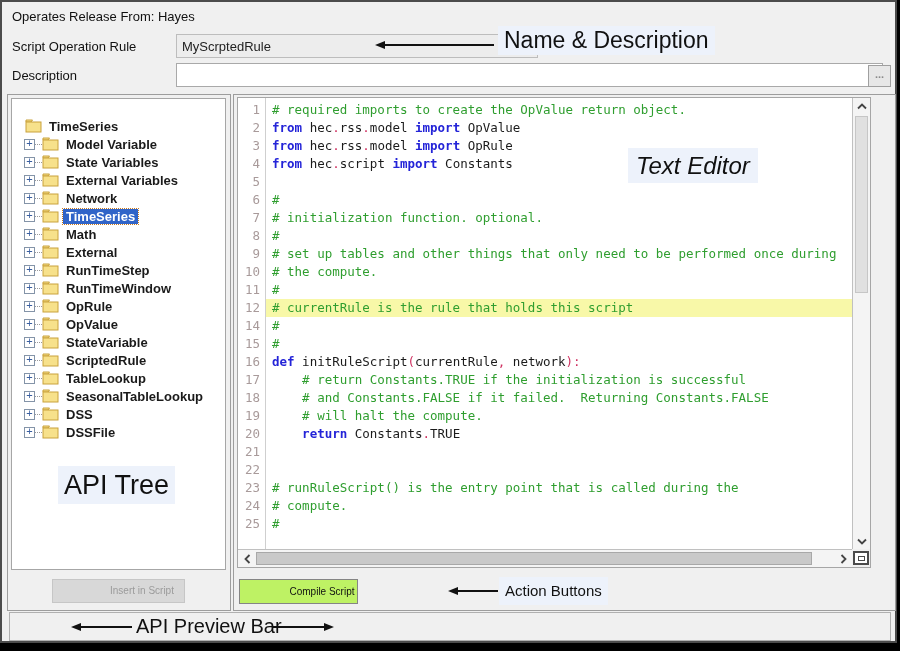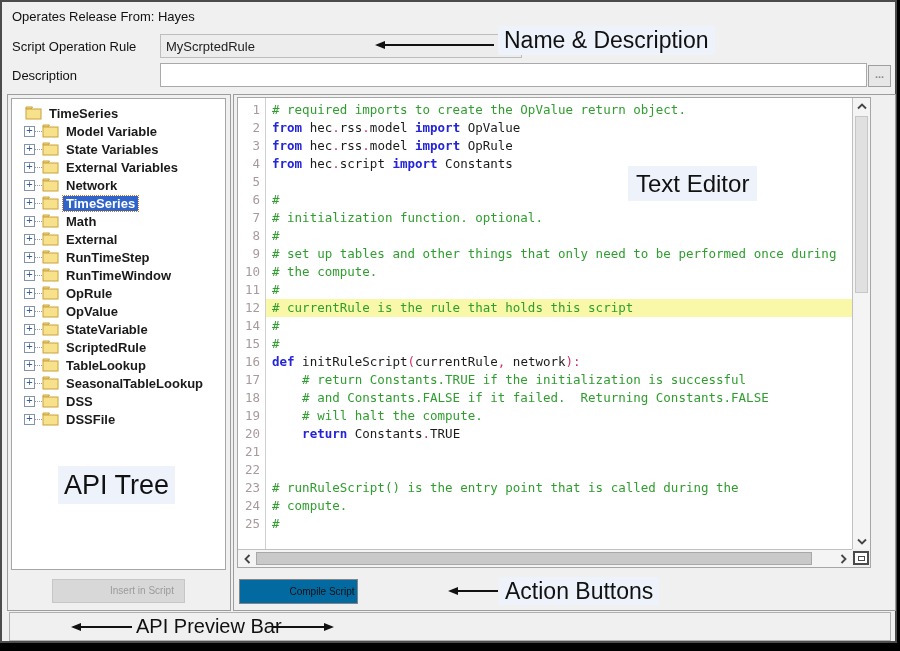--- a/index.html
+++ b/index.html
@@ -4,21 +4,21 @@
 <style>
   html,body{margin:0;padding:0;}
   body{width:900px;height:651px;background:#000;position:relative;overflow:hidden;
        font-family:"Liberation Sans",sans-serif;}
   #win{position:absolute;left:0;top:0;width:893px;height:639px;background:#f0f0f0;
        border:2px solid #4c4c4c;}
   .abs{position:absolute;}
   .lbl{font-size:13px;color:#111;}
   
   .field{background:#ffffff;border:1px solid #a9a9a9;font-size:13px;color:#222;
-         padding:0 5px;box-sizing:border-box;font-family:"Liberation Sans",sans-serif;}
+         padding:0 5px;box-sizing:border-box;font-family:"Liberation Sans",sans-serif;margin-left:16px;}
   #rule-input{background:#ededed;border:1px solid #bdbdbd;}
   #ellipsis-btn{background:#e7e7e7;border:1px solid #9f9f9f;color:#8a8a8a;font-size:11px;
         font-weight:bold;text-align:center;line-height:16px;cursor:default;}
   
   .ann{background:var(--ann-bg,#edf2fb);color:#111;white-space:nowrap;
        font-family:"Liberation Sans",sans-serif;}
   .ann.nobg{background:transparent;}
   
   .aline{position:absolute;height:2px;background:#111;}
   .ahead-l{position:absolute;width:0;height:0;border-top:4px solid transparent;
@@ -35,21 +35,21 @@
   .exp{width:9px;height:9px;border:1px solid #8494a8;background:#fff;color:#3a5fa0;
        font-size:11px;line-height:7px;text-align:center;flex:0 0 auto;font-weight:400;}
   .dots{width:7px;border-top:1px dotted #9a9a9a;flex:0 0 auto;}
   .fold{width:17px;height:14px;flex:0 0 auto;margin-right:4px;display:inline-block;}
   .trow.root .fold{margin-left:0;}
   .tlabel{padding:0 3px;white-space:nowrap;}
   .tlabel.sel{background:var(--sel,#3064c8);color:#fff;outline:1px dotted #c87a20;}
   
   .btn{font-size:10px;text-align:center;box-sizing:border-box;cursor:default;padding-left:47px;}
   #insert-btn{background:#d8d8d8;color:#9b9b9b;border:1px solid #c6c6c6;line-height:22px;}
-  #compile-btn{background:#0369a1;color:#111;border:1px solid #858585;line-height:23px;}
+  #compile-btn{background:#bef264;color:#111;border:1px solid #858585;line-height:23px;}
   
   #editor-box{background:#fff;border:1px solid #a6a6a6;}
   #code-area{position:absolute;left:0;top:0;right:18px;bottom:18px;overflow:hidden;
              padding-top:3px;background:#fff;}
   #code-area::before{content:"";position:absolute;left:27px;top:0;bottom:0;
              border-left:1px solid #cfcfcf;}
   .cl{display:flex;height:18px;font-family:"DejaVu Sans Mono",monospace;font-size:12.5px;
       line-height:18px;}
   .ln{width:22px;padding-right:5px;text-align:right;color:var(--gutter,#a89a9a);flex:0 0 auto;}
   .ct{flex:1;padding-left:7px;white-space:pre;overflow:hidden;}
@@ -91,21 +91,21 @@
   <input class="abs field" style="left: 158px; top: 61px; width: 707px; height: 24px;" value="">
   <div id="ellipsis-btn" class="abs" style="left:866px;top:63px;width:21px;height:20px;">...</div>
 
   <div class="abs ann" style="left:496px;top:24px;height:29px;line-height:29px;font-size:23px;padding:0 6px;">Name &amp; Description</div>
   <div>
     <div class="aline" style="left:382px;top:42px;width:110px;"></div>
     <div class="ahead-l" style="left:373px;top:39px;"></div>
   </div>
 
   <div class="abs group" style="left:5px;top:92px;width:222px;height:515px;"></div>
-  <div id="tree-box" class="abs" style="left:9px;top:96px;width:215px;height:472px;padding-top:5px;box-sizing:border-box;">
+  <div id="tree-box" class="abs" style="left:9px;top:96px;width:215px;height:472px;padding-top:18px;box-sizing:border-box;">
       <div class="trow root">
         <span class="fold"><svg width="17" height="14" viewBox="0 0 17 14">
             <path d="M1 3 L6 3 L7.5 1 L1 1 Z" fill="#f7e18b" stroke="#c9a23c" stroke-width="1"></path>
             <rect x="1" y="3" width="15" height="10" fill="#f7e18b" stroke="#c9a23c" stroke-width="1"></rect>
           </svg></span>
         <span class="tlabel">TimeSeries</span>
       </div>
       <div class="trow child">
         <span class="exp">+</span>
         <span class="dots"></span>
@@ -391,26 +391,26 @@
           </svg>
       </div>
     </div>
 
     <div id="corner">
       <div class="o">
           <div class="i"></div>
         </div>
     </div>
 
-    <div class="abs ann" style="left:390px;top:68px;height:35px;line-height:35px;font-size:24px;padding:0 8px;">Text Editor</div>
+    <div class="abs ann" style="left:390px;top:50px;height:35px;line-height:35px;font-size:24px;padding:0 8px;font-style:italic;">Text Editor</div>
   </div>
 
   <div id="compile-btn" class="abs btn" style="left:237px;top:577px;width:119px;height:25px;">Compile Script</div>
 
-  <div class="abs ann" style="left:497px;top:575px;height:28px;line-height:28px;font-size:23px;padding:0 6px;">Action Buttons</div>
+  <div class="abs ann" style="left:497px;top:575px;height:28px;line-height:28px;font-size:15px;padding:0 6px;">Action Buttons</div>
   <div>
     <div class="aline" style="left:455px;top:588px;width:41px;"></div>
     <div class="ahead-l" style="left:446px;top:585px;"></div>
   </div>
 
   <div id="preview-bar" class="abs" style="left:7px;top:610px;width:880px;height:27px;">
     <div class="abs ann nobg" style="left:126px;top:0;height:27px;line-height:27px;font-size:20px;">API Preview Bar</div>
     <div>
       <div class="aline" style="left:70px;top:13px;width:52px;"></div>
       <div class="ahead-l" style="left:61px;top:10px;"></div>

